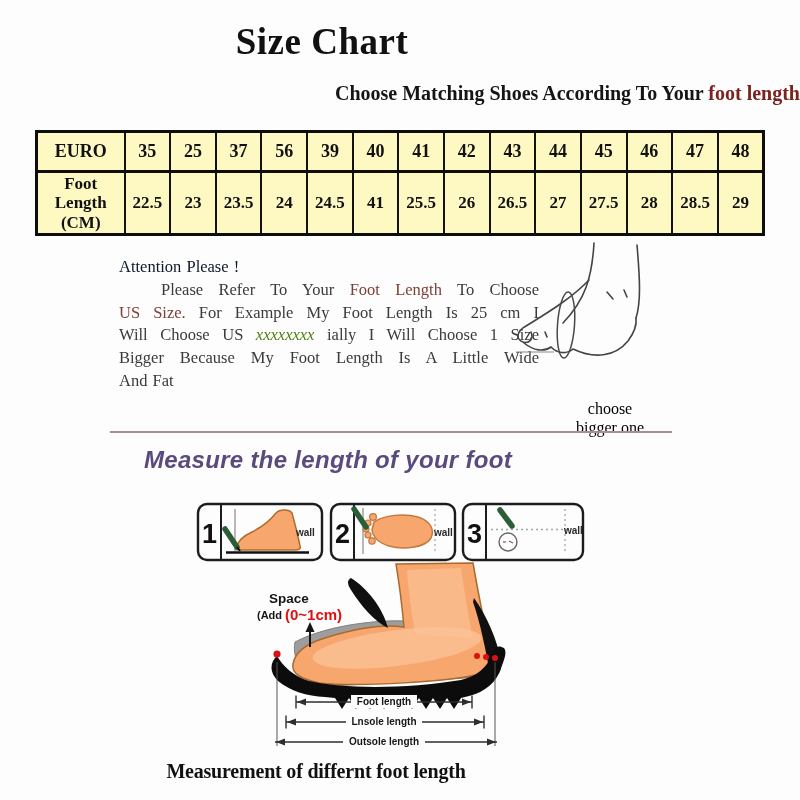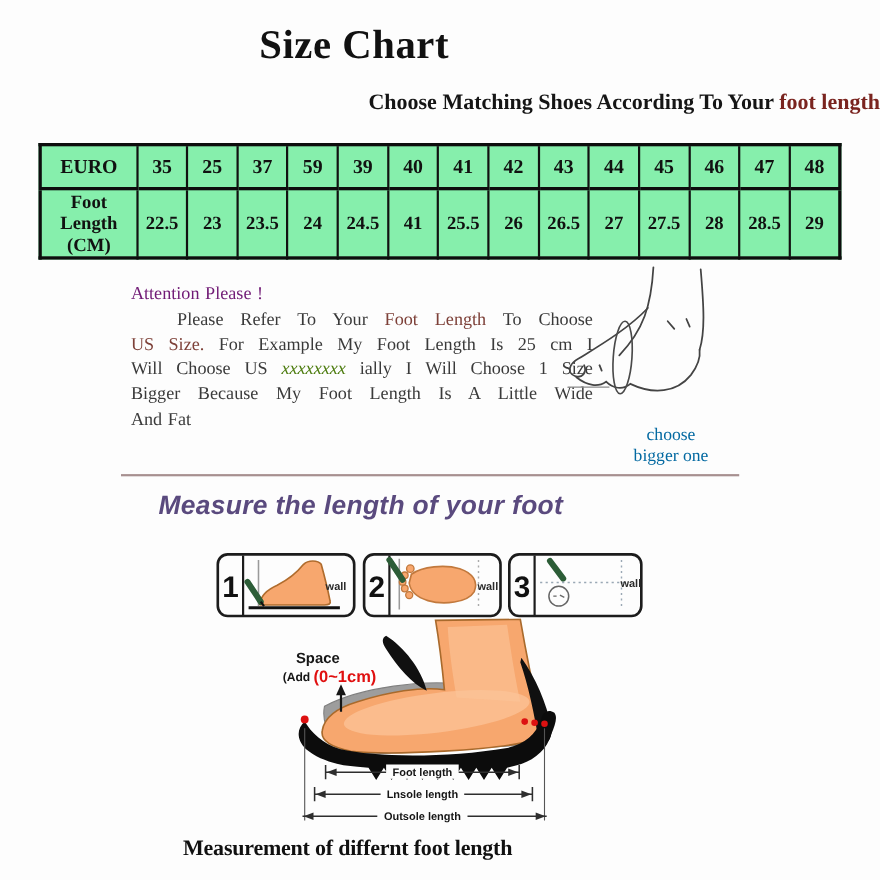--- a/index.html
+++ b/index.html
@@ -6,39 +6,39 @@
   .page{position:relative;width:800px;height:800px;background:#fdfdfd;overflow:hidden;
         font-family:"Liberation Serif",serif;color:#1c1c1c;}
 
   .title{position:absolute;top:20px;left:0;width:644px;text-align:center;
          font-size:37px;font-weight:bold;letter-spacing:.5px;color:#111;}
   .subtitle{position:absolute;top:82px;left:0;width:800px;text-align:right;
             font-size:20px;font-weight:bold;color:#151515;}
   .subtitle .hl{color:#7a241f;}
 
   .size-table{position:absolute;left:35px;top:130px;width:730px;border-collapse:collapse;
-              table-layout:fixed;background:#86efac;border:3px solid #0d0d0d;}
+              table-layout:fixed;background:#fef9c3;border:3px solid #0d0d0d;}
   .size-table td{border:2px solid #111;text-align:center;vertical-align:middle;
                  font-weight:bold;font-size:18px;color:#111;padding:0;}
   .size-table tr.r1 td{height:37px;}
   .size-table tr.r1 td{border-bottom:3px solid #0d0d0d;}
   .size-table tr.r2 td{height:60px;font-size:17px;line-height:1.12;}
   .size-table td.lbl{font-size:18px;}
 
   .attention{position:absolute;left:119px;top:256px;width:420px;
              font-size:16.5px;line-height:22.8px;color:#3a3a3a;word-spacing:1px;}
-  .attention .a-head{color:#701a75;text-align:left;}
+  .attention .a-head{color:#0f172a;text-align:left;}
   .attention .jline{text-align:justify;text-align-last:justify;}
   .attention .indent{padding-left:42px;}
   .attention .mrn{color:#7d4038;}
   .attention .xx{color:#4d7c0f;font-style:italic;}
 
   .sketch{position:absolute;left:512px;top:240px;}
-  .sketch-caption{position:absolute;left:545px;top:386px;width:130px;text-align:center;
-                  font-size:16px;line-height:19px;color:#0369a1;}
+  .sketch-caption{position:absolute;left:545px;top:399px;width:130px;text-align:center;
+                  font-size:16px;line-height:19px;color:#000000;}
 
   .divider{position:absolute;left:110px;top:431px;width:562px;height:2px;background:#a79090;}
 
   .measure-heading{position:absolute;top:446px;left:0;width:656px;text-align:center;
                    font-family:"Liberation Sans",sans-serif;font-style:italic;font-weight:bold;
                    font-size:24px;color:#5a4a7e;letter-spacing:.3px;}
 
   .panel{position:absolute;top:502px;}
   .p1{left:196px;} .p2{left:329px;} .p3{left:461px;}
 
@@ -66,21 +66,21 @@
     <colgroup>
         <col style="width:88px">
         <col span="14">
       </colgroup>
     <tbody>
         <tr class="r1">
       <td class="lbl">EURO</td>
       <td>35</td>
       <td>25</td>
       <td>37</td>
-      <td>59</td>
+      <td>56</td>
       <td>39</td>
       <td>40</td>
       <td>41</td>
       <td>42</td>
       <td>43</td>
       <td>44</td>
       <td>45</td>
       <td>46</td>
       <td>47</td>
       <td>48</td>

